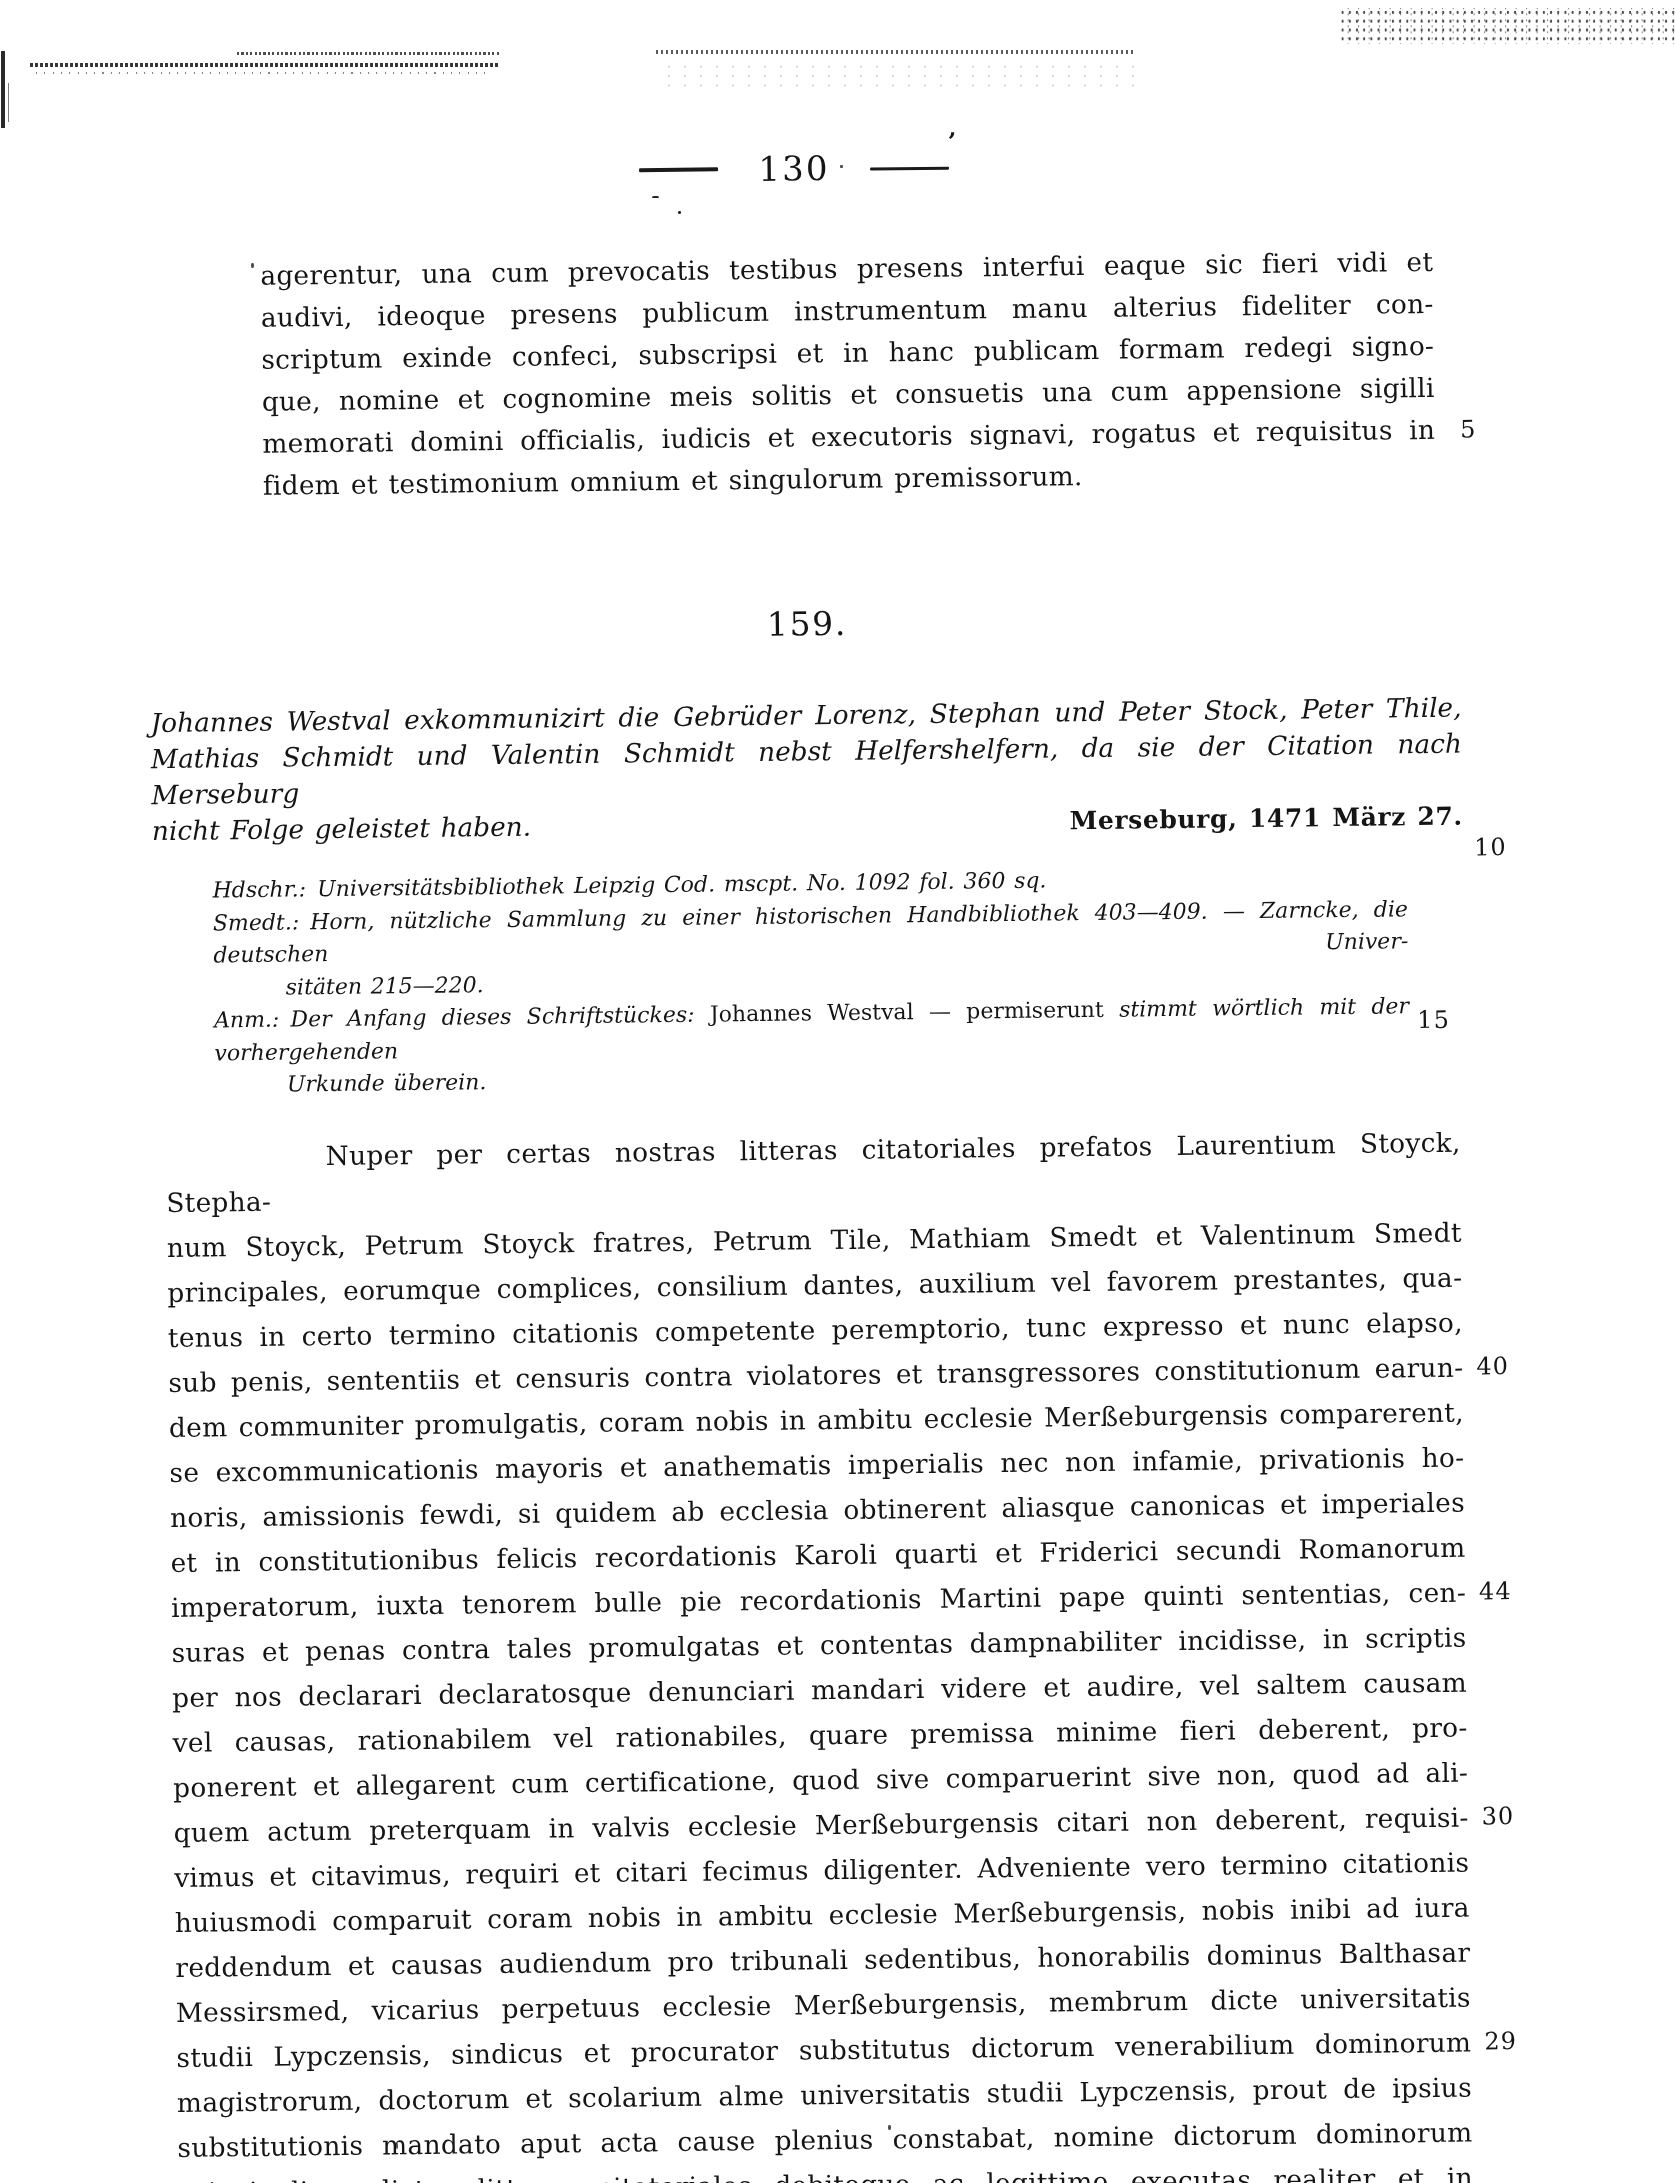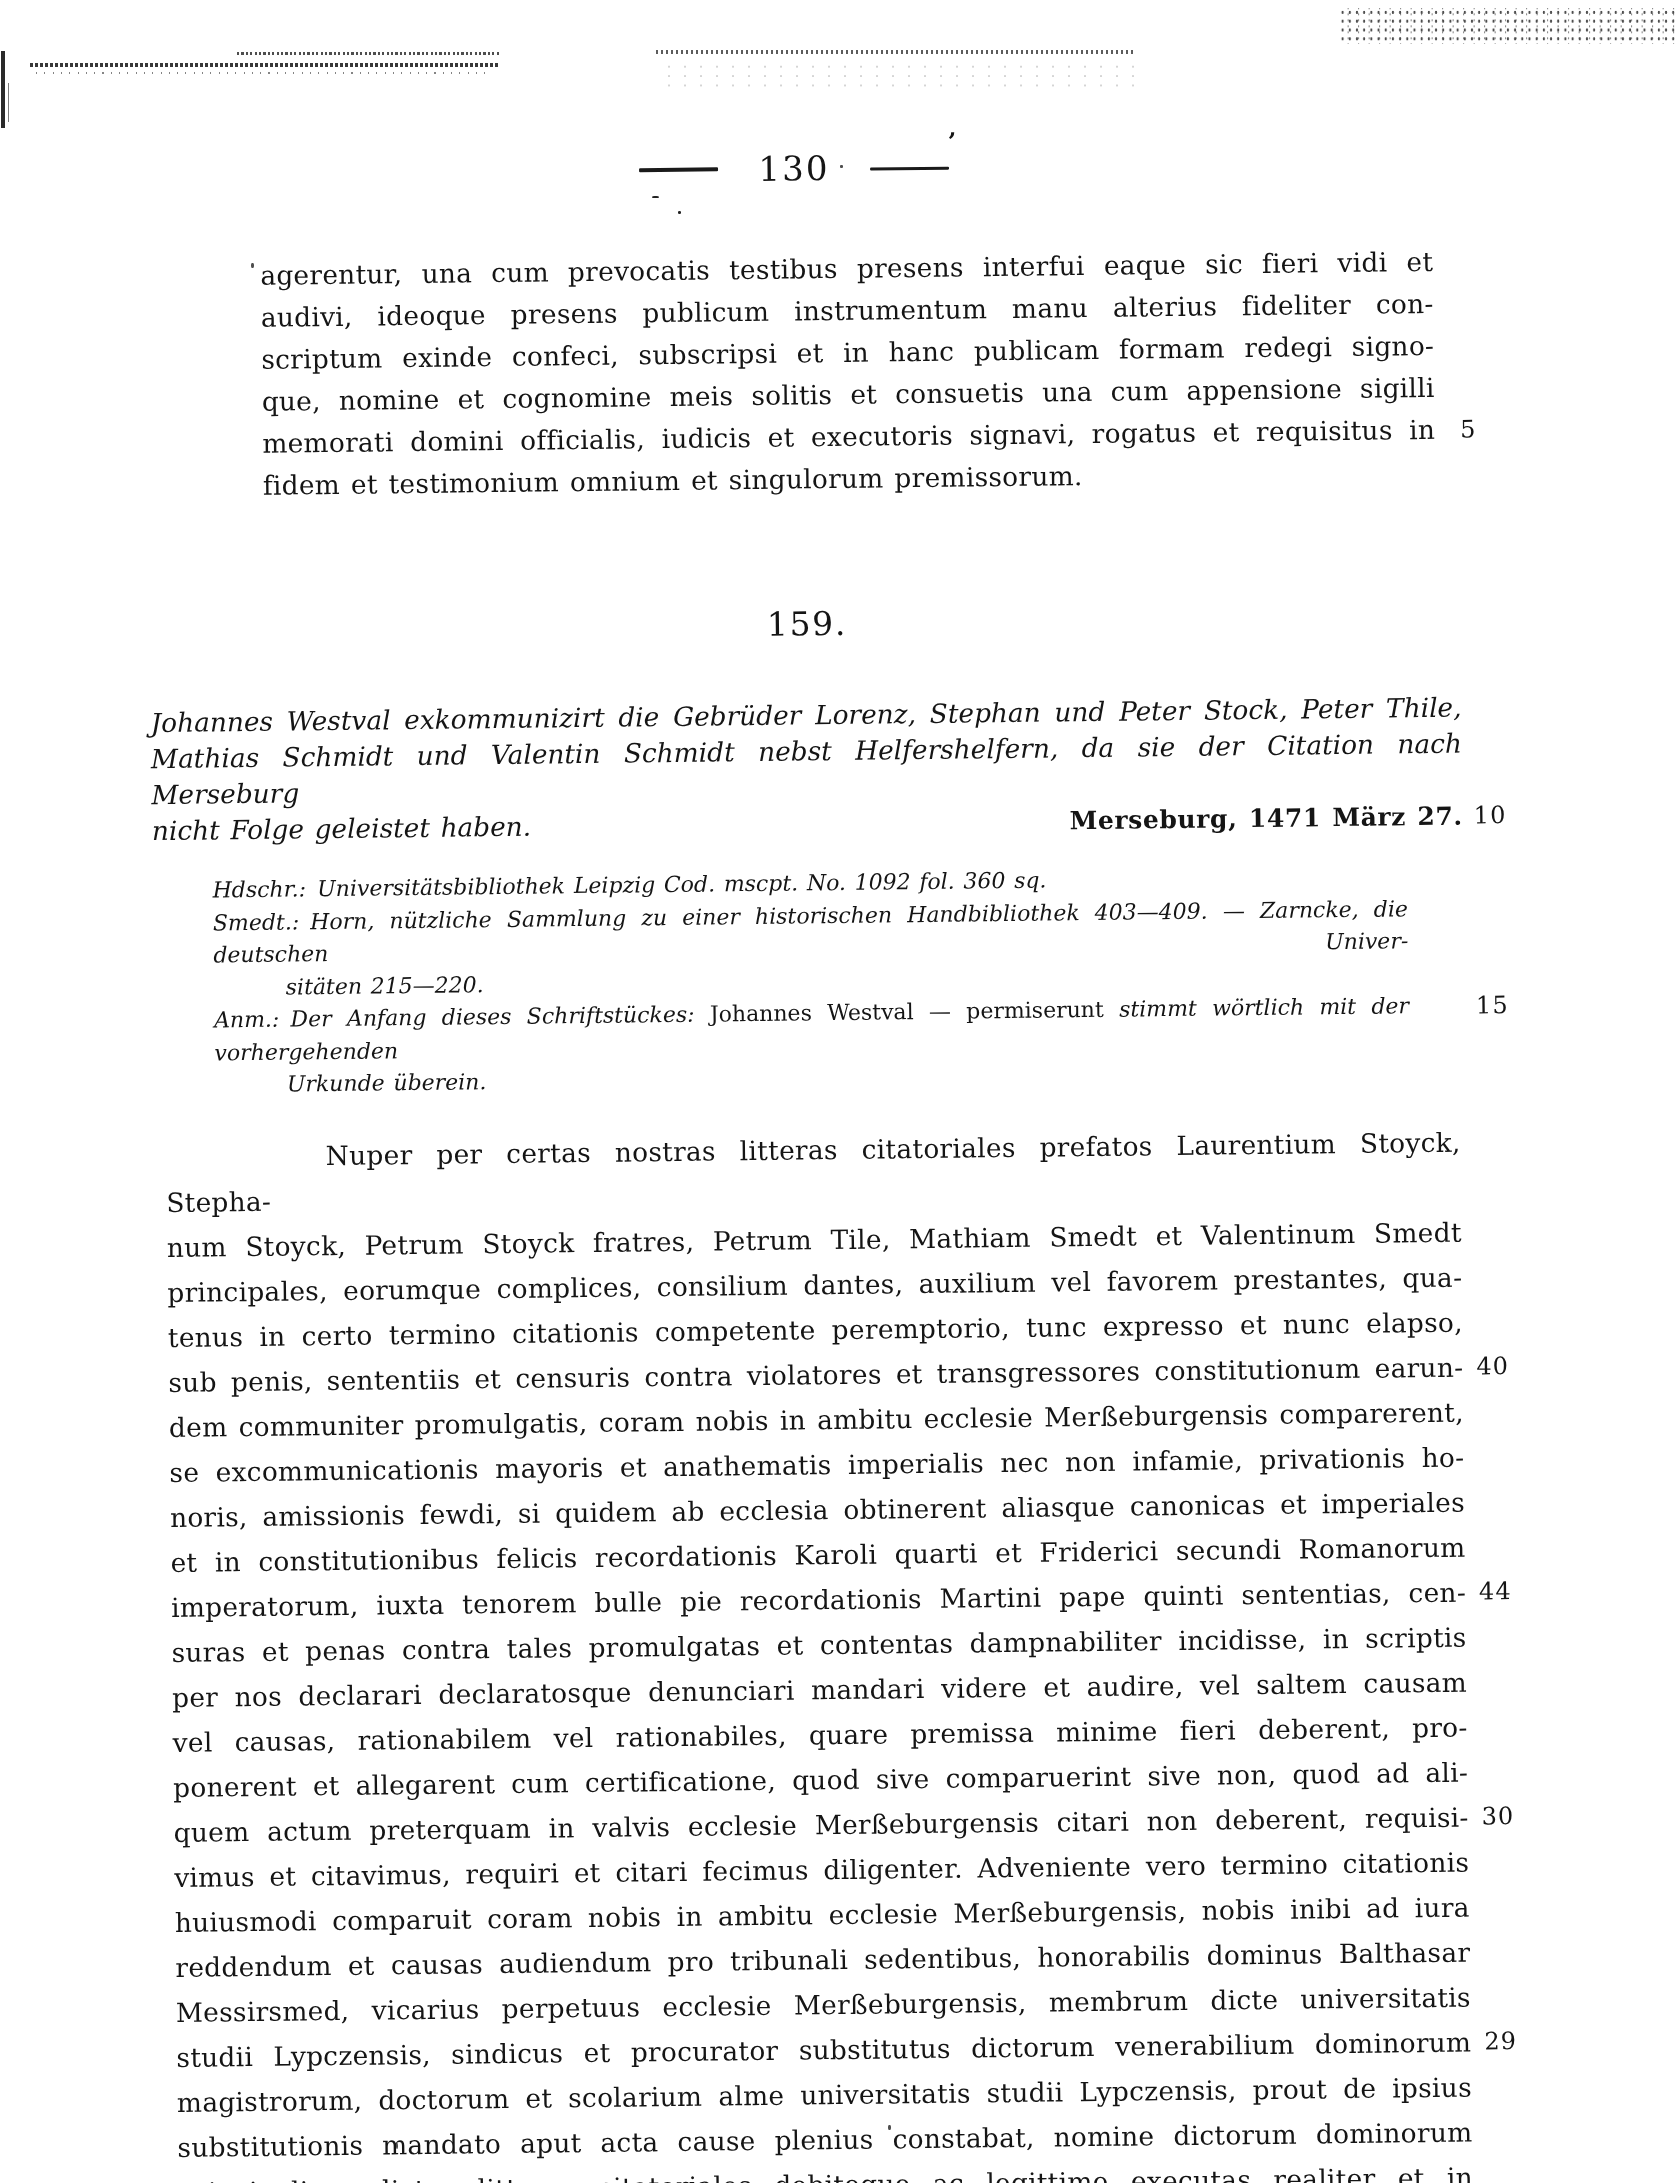--- a/index.html
+++ b/index.html
@@ -59,32 +59,32 @@
     font-size: 33px; line-height: 34px; letter-spacing: 1.7px;
   }
 
   
   .head {
     margin: 56px 0 0 155px; width: 1311px;
     font-style: italic;
     font-size: 26.4px; line-height: 36px;
     word-spacing: 2.2px;
   }
-  .head .ln { left: 1322px; }
+  .head .ln { left: 1322px; margin-top: 32px; }
   .flexline { display: flex; justify-content: space-between; align-items: baseline; }
   .head-date { font-style: normal; font-weight: bold; font-size: 25px; letter-spacing: 0.6px; }
 
   
   .notes {
     margin: 25px 0 0 215px; width: 1195px;
     font-style: italic;
     font-size: 22px; line-height: 32.5px;
     word-spacing: 1.7px;
   }
-  .notes .ln { left: 1262px; }
+  .notes .ln { left: 1203px; margin-top: 14px; }
   .note-label { font-style: italic; }
   .seg-roman { font-style: normal; }
   .seg-italic { font-style: italic; }
 
   
   .body-text {
     margin: 32px 0 0 165px; width: 1295px;
     font-size: 26.4px; line-height: 45px;
     word-spacing: 2.2px; letter-spacing: 0.3px;
   }

